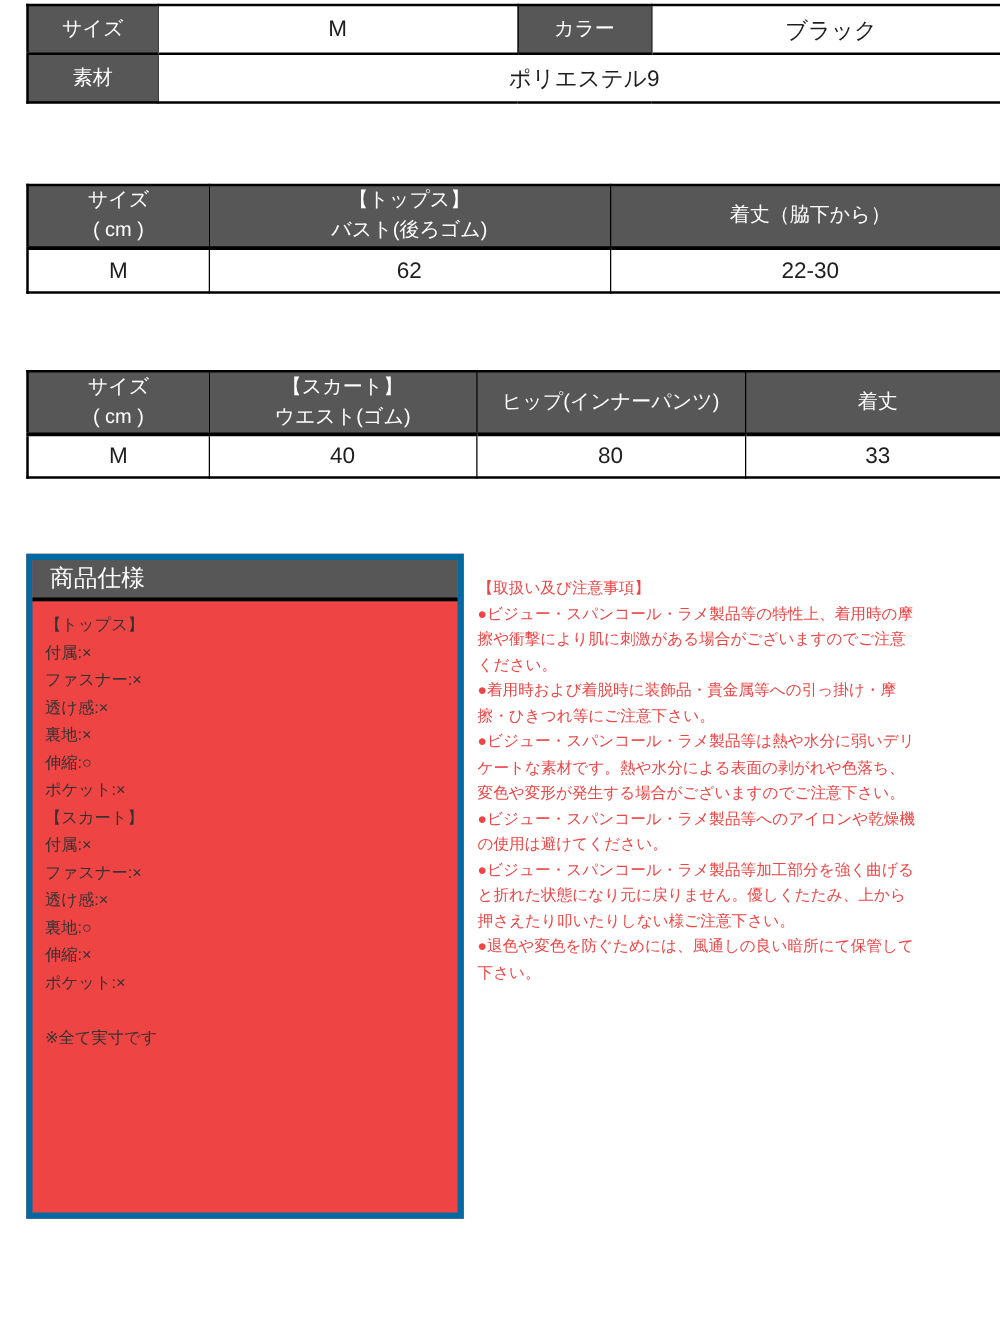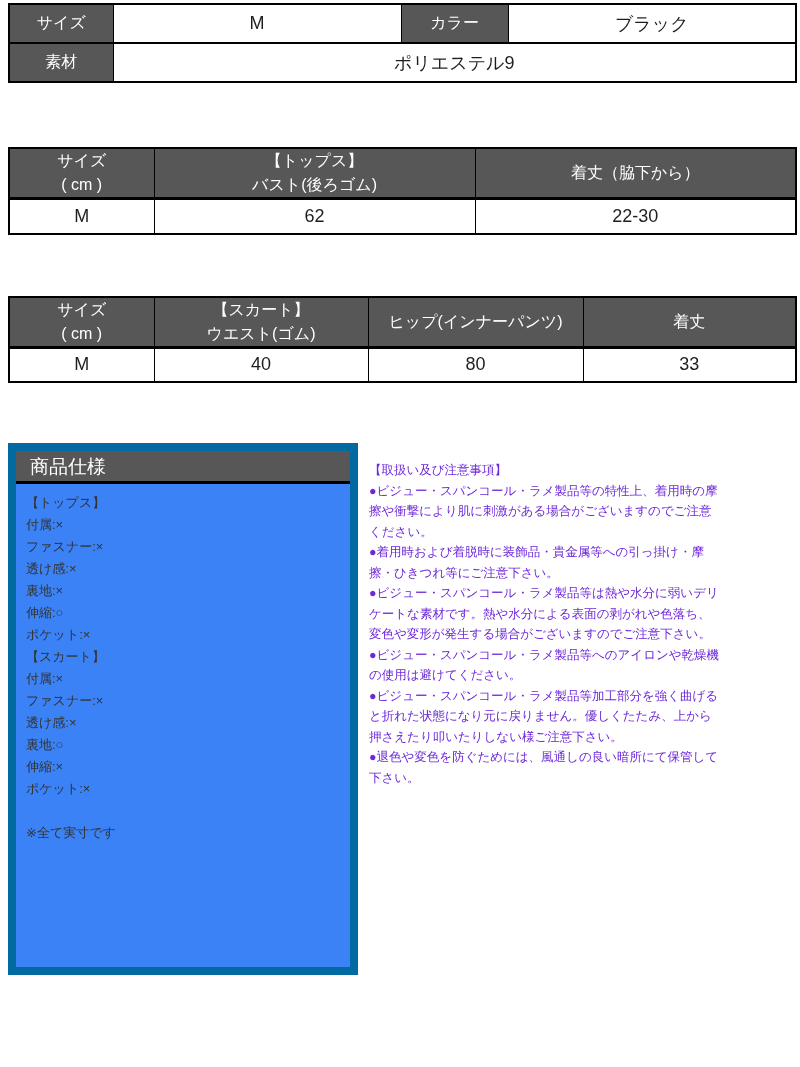--- a/index.html
+++ b/index.html
@@ -2,21 +2,21 @@
 <html lang="ja"><head>
 <meta charset="utf-8">
 <style>
   html,body{margin:0;padding:0;background:#fff;}
   body{
     width:800px;height:1067px;overflow:hidden;
     font-family:"Liberation Sans","DejaVu Sans",sans-serif;
     color:#333;
     -webkit-font-smoothing:antialiased;
   }
-  .wrap{padding-left:8px;padding-top:3px;}
+  .wrap{padding-left:21px;padding-top:3px;}
 
   table.spec{
     border-collapse:collapse;
     width:787px;
     table-layout:fixed;
     text-align:center;
     border:2px solid #000;
   }
   table.spec th, table.spec td{border:1px solid #000;padding:0;}
   th.dark{
@@ -35,39 +35,39 @@
   .t2 tr.hd, .t3 tr.hd{height:50px;}
   .t2 tr.data, .t3 tr.data{height:35px;}
   .t2 tr.hd th, .t3 tr.hd th{border-bottom:3px solid #000;line-height:24px;font-size:16px;}
   .hline{display:block;line-height:24px;}
 
   
   .bottom{margin-top:60px;display:flex;align-items:flex-start;}
   .spec-box{
     box-sizing:border-box;
     width:350px;height:532px;
-    border:8px solid #0369a1;
-    background:#3b82f6;
+    border:5px solid #0369a1;
+    background:#ef4444;
   }
   .spec-header{
     background:#575757;color:#fff;
     font-size:19px;line-height:25px;
     padding:3px 0 2px 14px;
     border-bottom:3px solid #000;
   }
   .spec-body{padding:8px 10px 0 10px;font-size:13px;line-height:22px;color:#333;}
   .spec-line{white-space:pre;}
   .spec-gap{height:22px;}
 
   .care{
     box-sizing:border-box;
     width:352px;
     margin-left:11px;
     padding-top:17px;
-    font-size:12.5px;line-height:20.5px;color:#6d28d9;
+    font-size:12.5px;line-height:20.5px;color:#ef4444;
   }
   .care p{margin:0;}
 </style>
 </head>
 <body>
 
 <div class="wrap">
 
   <table class="spec t1">
     <colgroup>

